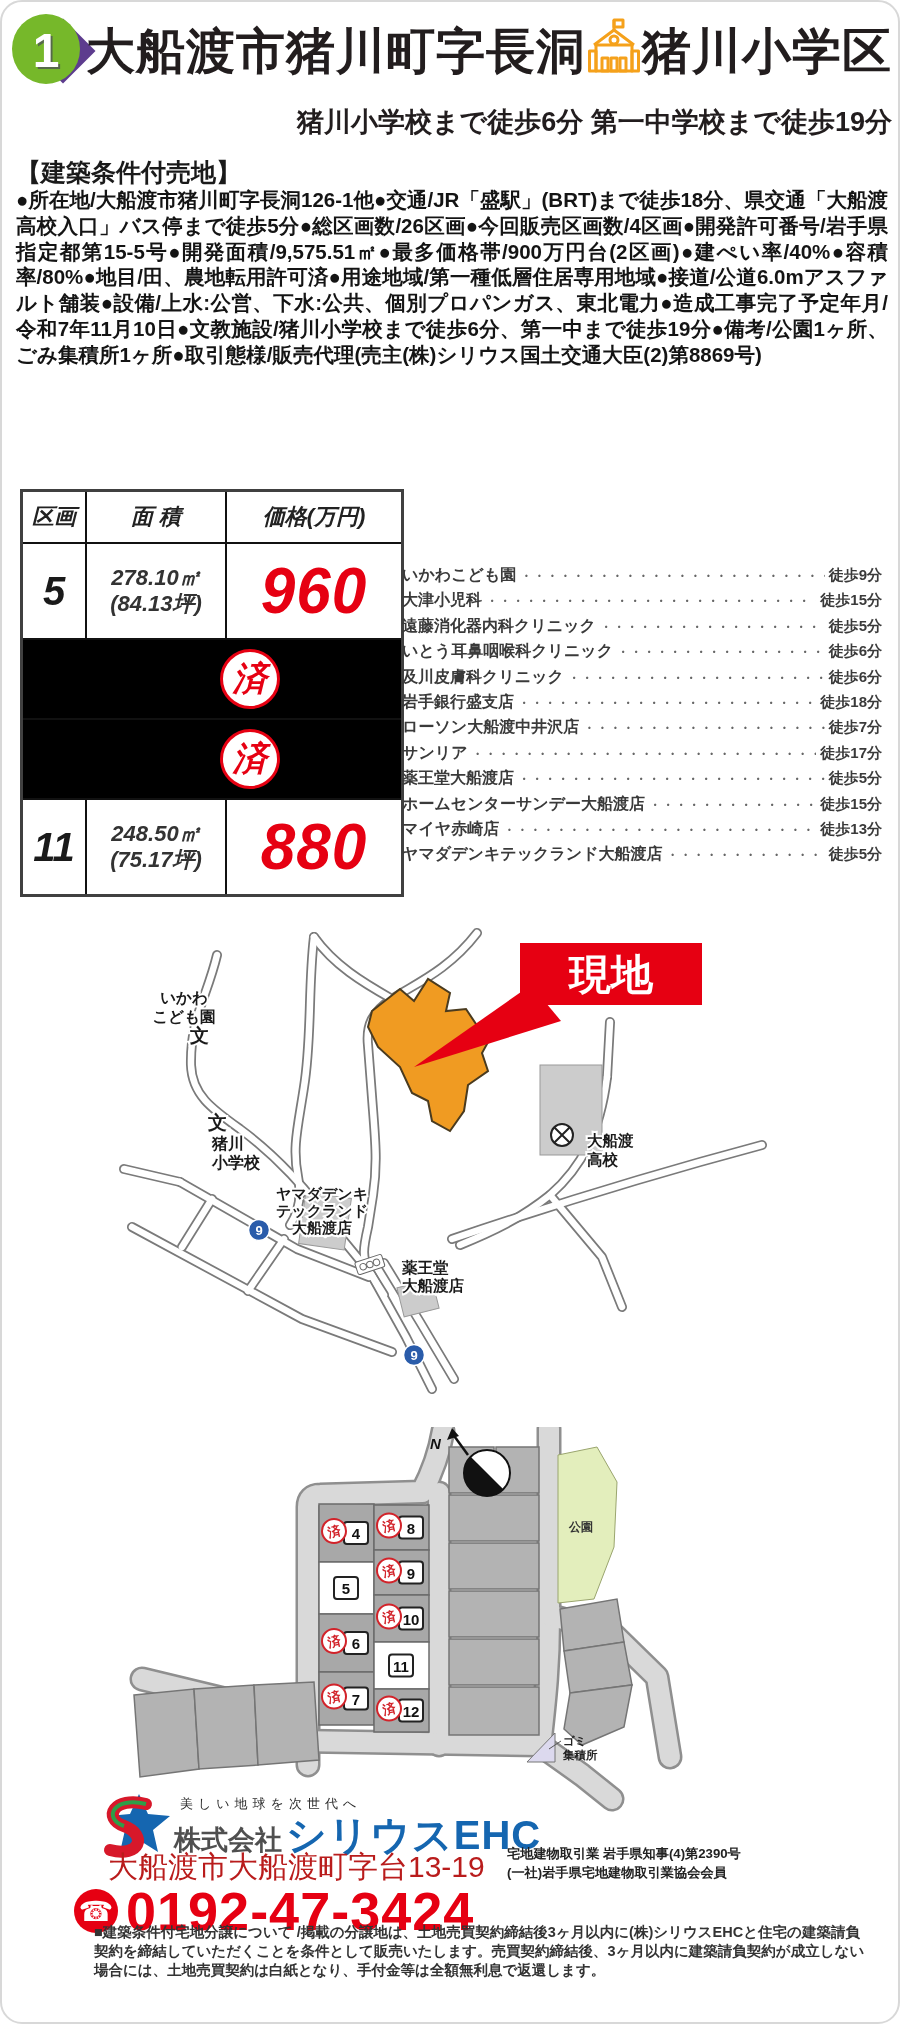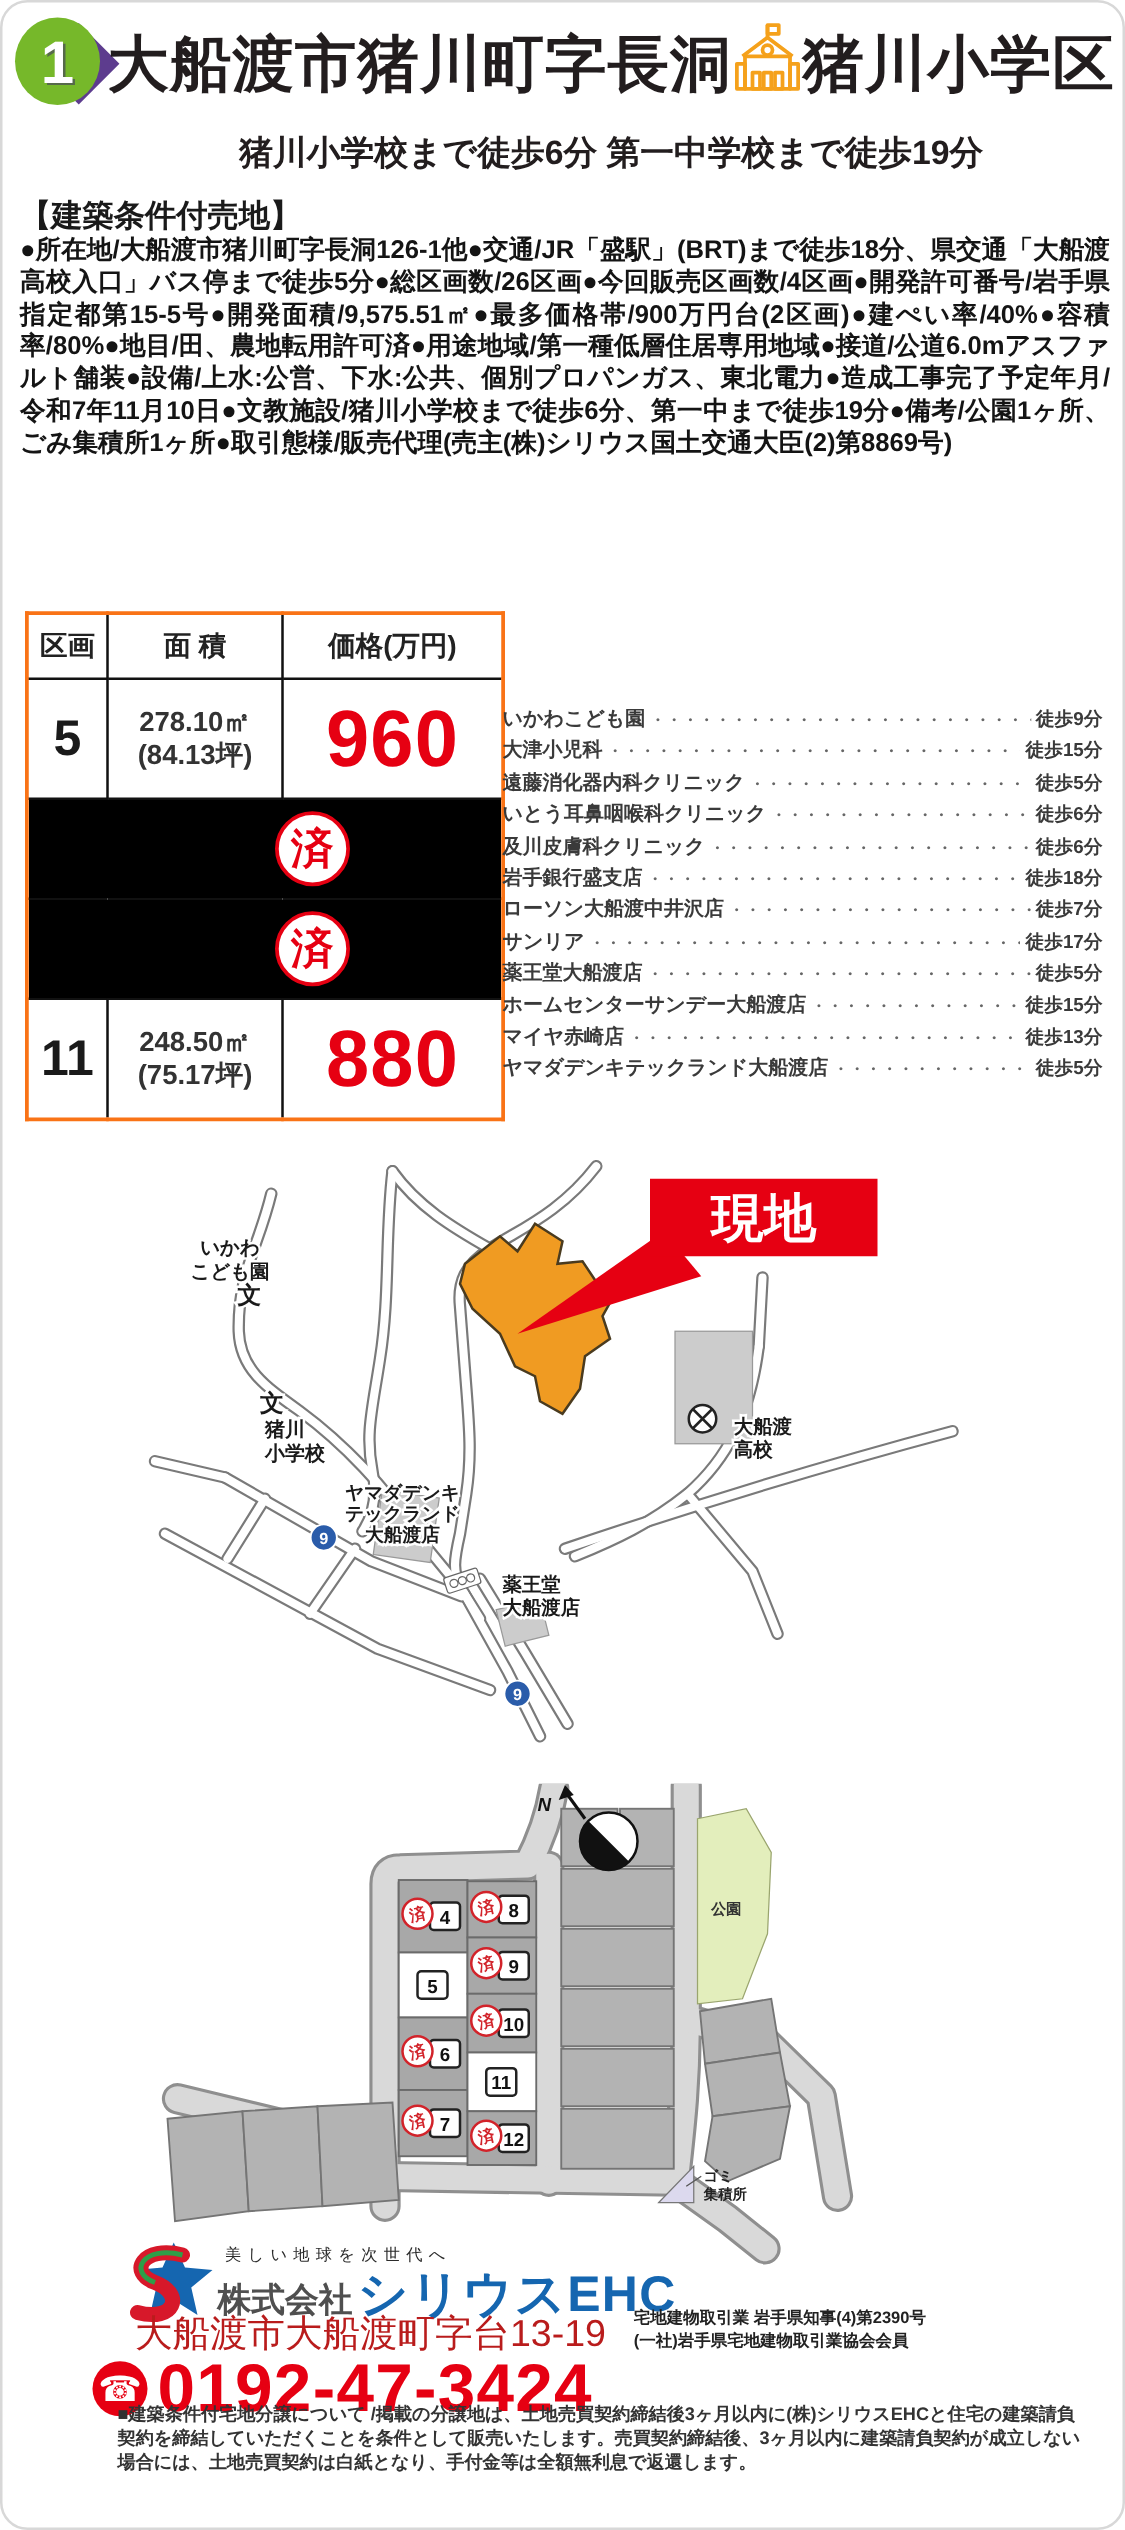--- a/index.html
+++ b/index.html
@@ -9,30 +9,30 @@
   .abs{position:absolute;}
 
   
   #badge{left:10px;top:12px;width:78px;height:78px;}
   #badge .diamond{position:absolute;left:28px;top:14px;width:46px;height:46px;background:#5d3c8e;transform:rotate(45deg);}
   #badge .circle{position:absolute;left:0;top:0;width:68px;height:70px;background:#76b82a;border-radius:50%;}
   #badge .num{position:absolute;left:6px;top:6px;width:56px;height:60px;display:flex;align-items:center;justify-content:center;
               color:#fff;font-size:48px;font-weight:900;text-shadow:2px 2px 0 rgba(60,40,100,.55);}
   #title{left:84px;top:16px;width:812px;font-size:49px;font-weight:900;letter-spacing:1px;color:#221d1e;white-space:nowrap;display:flex;align-items:center;}
   #title .school-ic{display:inline-block;margin:0 2px;}
-  #subtitle{left:84px;top:102px;width:806px;text-align:center;font-size:27px;font-weight:700;color:#221d1e;}
+  #subtitle{left:84px;top:102px;width:806px;text-align:right;font-size:27px;font-weight:700;color:#221d1e;}
 
   
   #listing-heading{left:14px;top:154px;font-size:25px;font-weight:800;text-align:right;}
   #listing-desc{left:14px;top:185px;width:872px;font-size:20.5px;line-height:1.26;font-weight:600;text-align:justify;color:#141414;}
 
   
   #price-table{left:18px;top:487px;border-collapse:collapse;background:#fff;}
   #price-table td,#price-table th{border:2.5px solid #111;padding:0;text-align:center;vertical-align:middle;}
-  #price-table{border:3px solid #f97316;}
+  #price-table{border:3px solid #404040;font-style:italic;}
   #price-table th{font-size:22px;font-weight:700;height:50px;background:#fff;color:#222;}
   .col-lot{width:62px;} .col-area{width:138px;} .col-price{width:174px;}
   .lot-num{font-size:40px;font-weight:800;}
   .area-cell{font-size:22px;font-weight:600;line-height:1.2;color:#333;}
   .price-cell{font-size:64px;font-weight:900;color:#e60012;letter-spacing:1px;transform:scaleX(.97);}
   tr.row-open td{height:94px;}
   tr.row-sold td{background:#000;height:78px;position:relative;border-top:4px solid #fff;border-bottom:4px solid #fff;}
   .stamp{position:absolute;left:60%;top:50%;transform:translate(-50%,-50%);width:54px;height:54px;background:#fff;
          border:3px solid #e60012;border-radius:50%;color:#e60012;font-size:34px;font-weight:700;
          display:flex;align-items:center;justify-content:center;}

